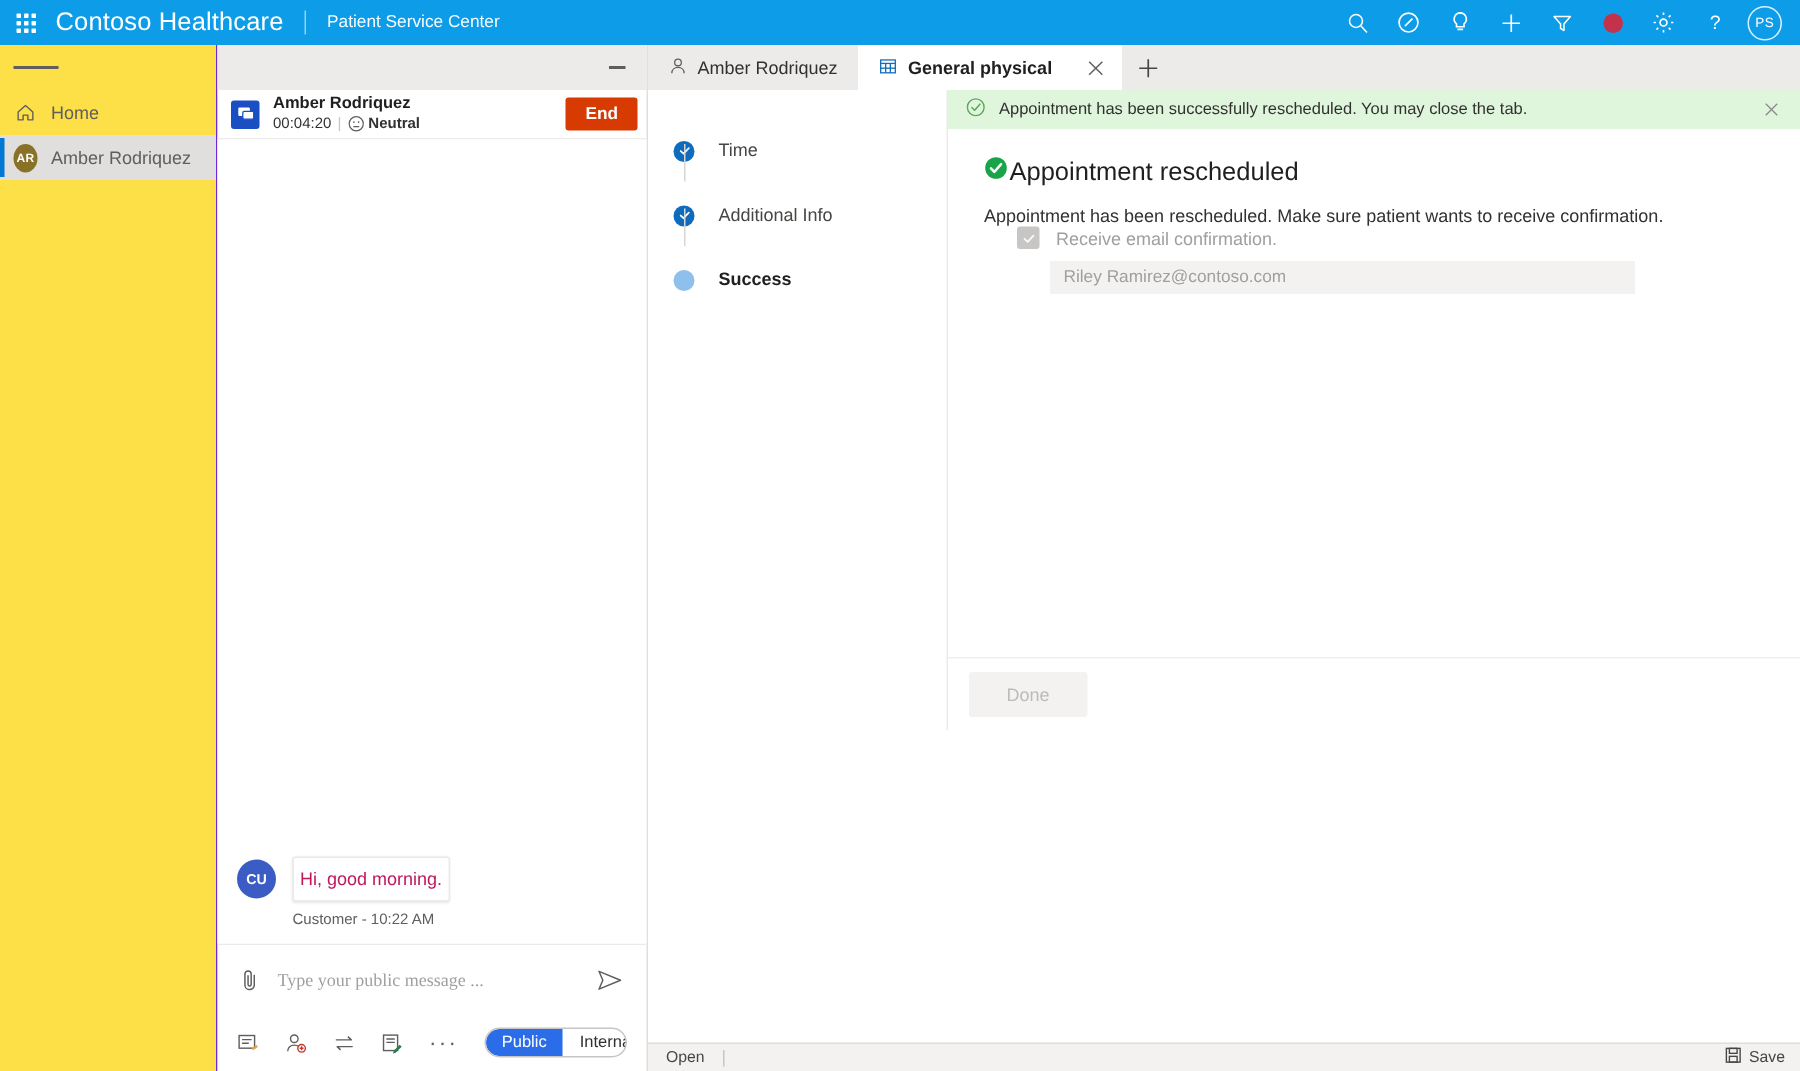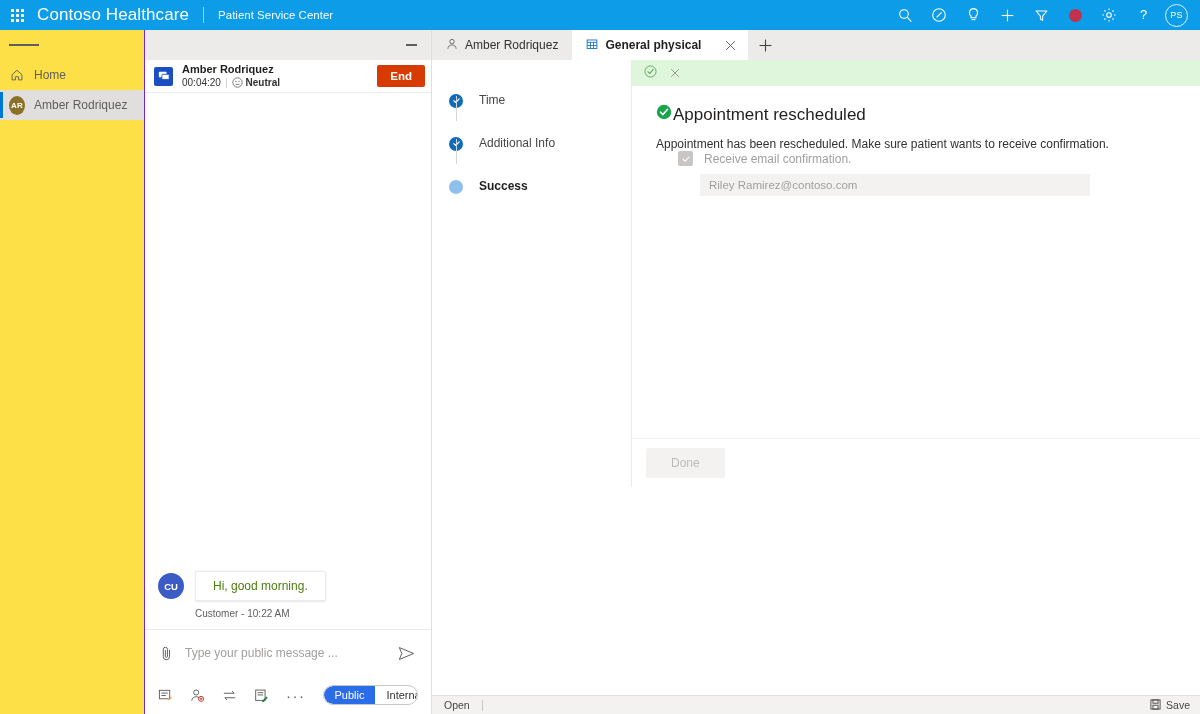--- a/index.html
+++ b/index.html
@@ -118,32 +118,32 @@
   .chat-body { flex: 1; position: relative; background: #ffffff; }
   .msg-row { position: absolute; left: 13px; right: 14px; bottom: 10px; }
   .msg-line { display:flex; align-items:center; gap: 11px; }
   .msg-av {
     width: 26px; height: 26px; border-radius: 50%; background: #3b5cc4; color:#fff;
     font-size: 9.5px; font-weight: 700; display:flex; align-items:center; justify-content:center;
     flex: none;
   }
   .bubble {
     background: #ffffff; border: 1px solid #edebe9; border-radius: 2px;
-    padding: 7px 17px; font-size: 12px; color: #4d7c0f;
+    padding: 7px 4px; font-size: 12px; color: #be185d;
     box-shadow: 0 .6px 1.8px rgba(0,0,0,.1);
   }
   .msg-stamp { font-size: 10px; color: #605e5c; margin-left: 37px; margin-top: 7px; }
 
   .composer { flex: none; border-top: 1px solid #edebe9; }
   .composer-row {
     height: 46px; display:flex; align-items:center; padding: 0 14px 0 10px; gap: 8px;
   }
   .clip { width: 22px; display:flex; align-items:center; justify-content:center; cursor:pointer; }
   .composer-input {
-    flex: 1; border: none; outline: none; font-family: Liberation Sans, sans-serif; font-size: 12px;
+    flex: 1; border: none; outline: none; font-family: Liberation Serif, serif; font-size: 12px;
     color: #201f1e; background: transparent;
   }
   .composer-input::placeholder { color: #a19f9d; }
   .sendbtn { width: 22px; display:flex; align-items:center; justify-content:center; cursor:pointer; }
   .composer-tools {
     height: 38px; display:flex; align-items:center; padding: 0 13px 0 13px; gap: 17px;
   }
   .tool { cursor: pointer; display:flex; align-items:center; }
   .dots { color:#605e5c; font-size: 15px; letter-spacing: 1.5px; line-height: 1; cursor:pointer; }
   .pilltoggle {
@@ -509,20 +509,21 @@
   </div>
 
   <div class="maincontent">
     <div class="banner">
       <span>
         <svg width="13" height="13" viewBox="0 0 14 14">
             <circle cx="7" cy="7" r="6" fill="none" stroke="#5aa85a" stroke-width="1"></circle>
             <path d="M4.2 7.2 6.2 9.2 10 4.8" fill="none" stroke="#5aa85a" stroke-width="1.1" stroke-linecap="round" stroke-linejoin="round"></path>
           </svg>
       </span>
+      <span class="banner-text">Appointment has been successfully rescheduled. You may close the tab.</span>
       <span class="banner-close">
         <svg width="10" height="10" viewBox="0 0 12 12">
             <line x1="1.4" y1="1.4" x2="10.6" y2="10.6" stroke="#8a8886" stroke-width="1"></line>
             <line x1="10.6" y1="1.4" x2="1.4" y2="10.6" stroke="#8a8886" stroke-width="1"></line>
           </svg>
       </span>
     </div>
 
     <div class="content-inner">
       <div class="success-title">

